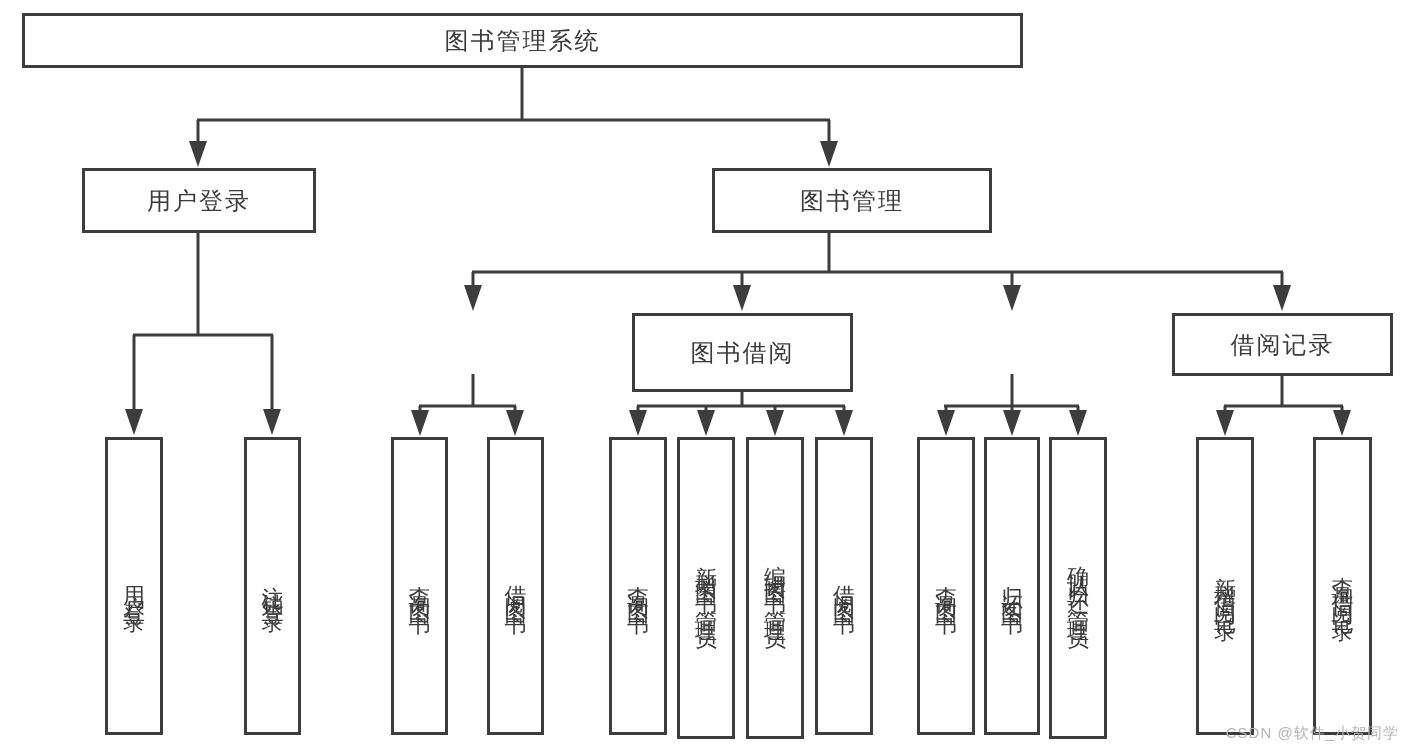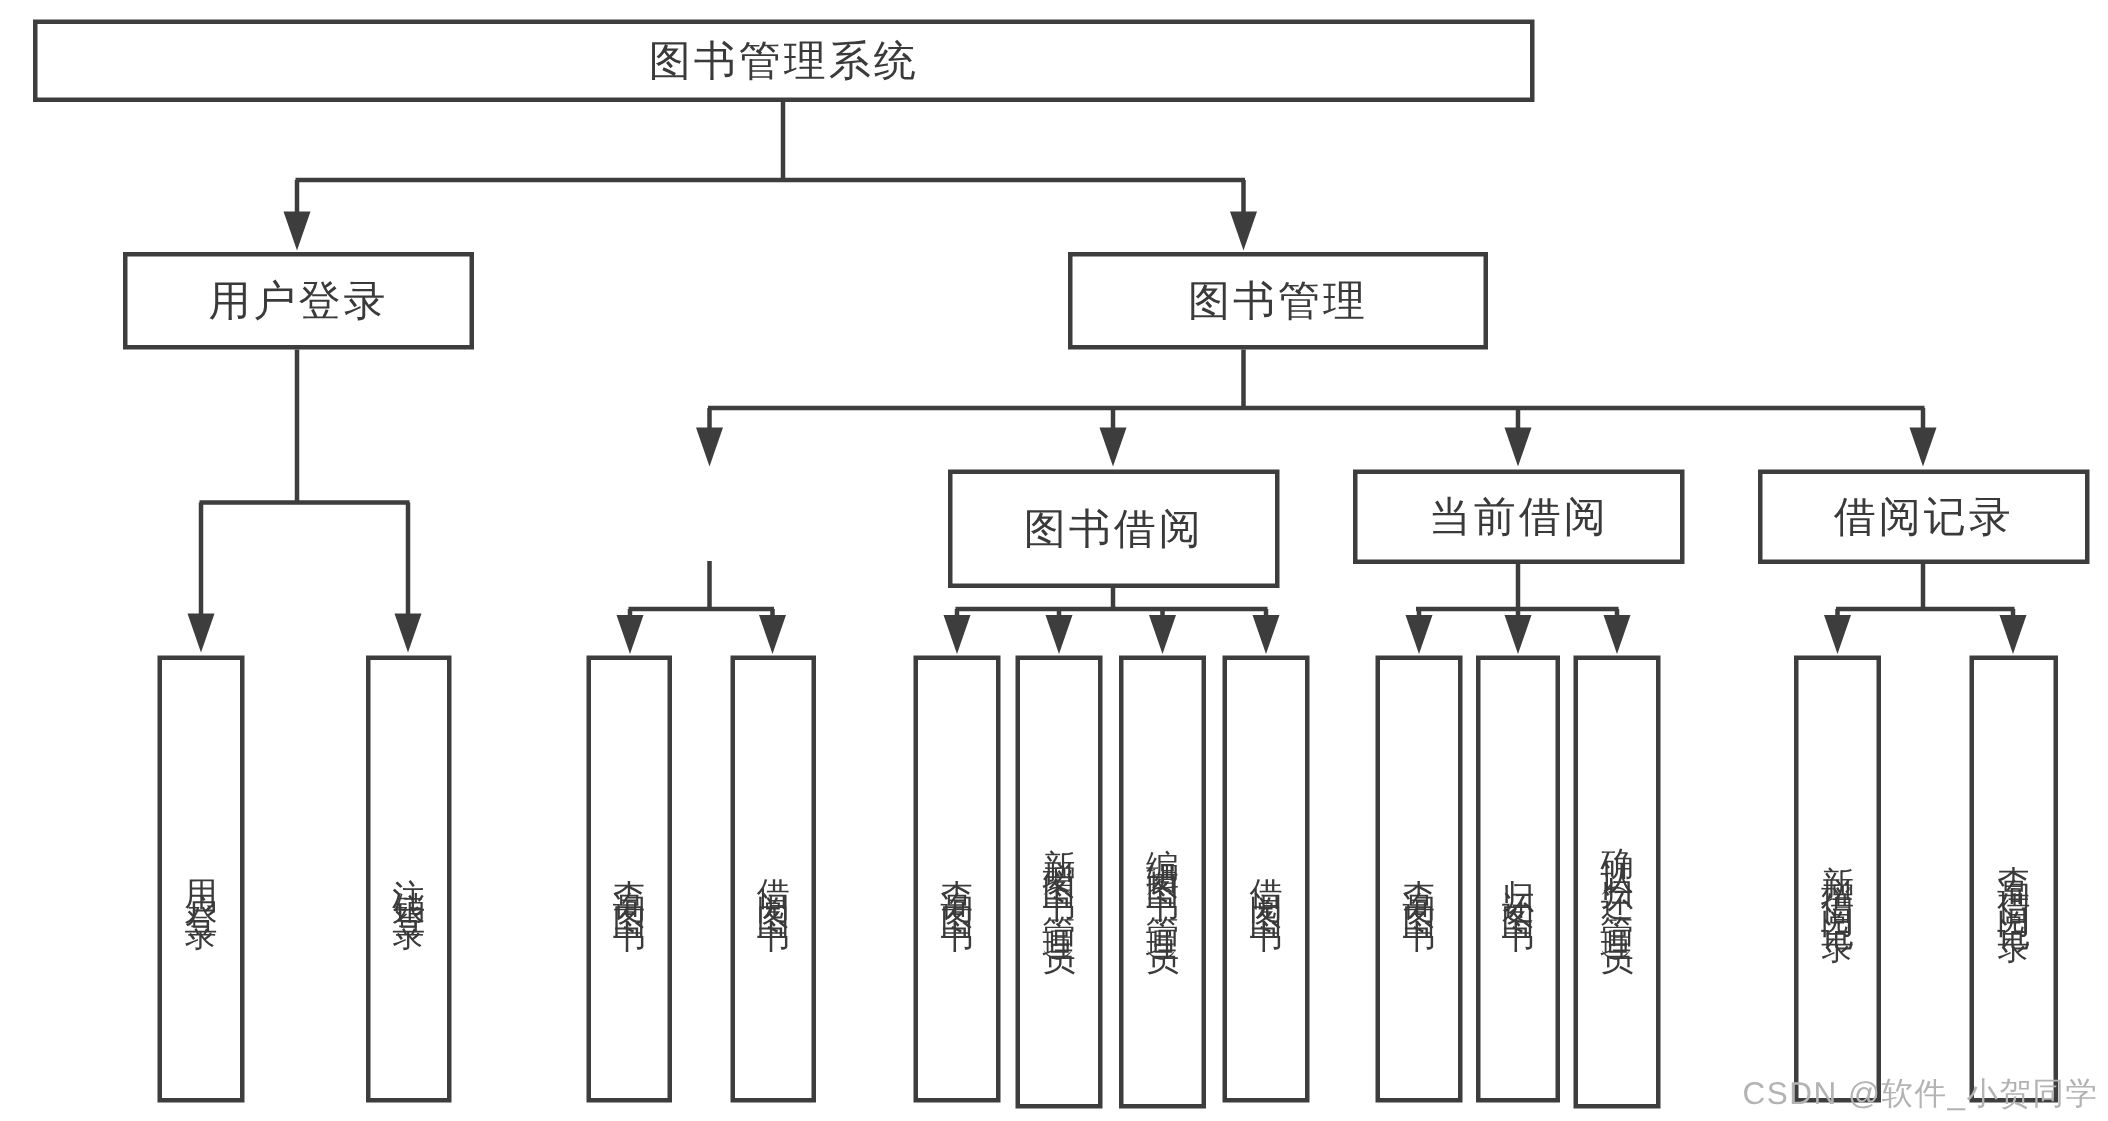--- a/index.html
+++ b/index.html
@@ -7,28 +7,28 @@
     position:relative;width:1405px;height:747px;background:var(--bg,#ffffff);
     font-family:"Liberation Sans","DejaVu Sans",sans-serif;overflow:hidden;
     color:var(--text,#3a3a3a);
   }
   .connectors{position:absolute;left:0;top:0;z-index:0;color:var(--line,#3d3d3d)}
   .box{
     position:absolute;box-sizing:border-box;background:#fff;
     border:3px solid var(--line,#3d3d3d);
     display:flex;align-items:center;justify-content:center;z-index:1;
   }
-  .hlabel{font-size:28px;letter-spacing:2px;white-space:nowrap}
+  .hlabel{font-size:24px;letter-spacing:2px;white-space:nowrap}
   .vlabel{
     writing-mode:vertical-rl;text-orientation:mixed;
     font-size:22px;line-height:1;letter-spacing:9px;white-space:nowrap;
   }
   .watermark{
     position:absolute;right:6px;bottom:4px;z-index:2;
-    font-size:21px;letter-spacing:1px;color:var(--wm,#b3b3b3);white-space:nowrap;
+    font-size:15px;letter-spacing:1px;color:var(--wm,#b3b3b3);white-space:nowrap;
   }
 </style>
 </head>
 <body>
 
 <div class="stage" style="--line: #3d3d3d; --text: #3a3a3a; --bg: #ffffff; --wm: #b3b3b3;">
 
   <svg class="connectors" width="1405" height="747" viewBox="0 0 1405 747" stroke="currentColor" fill="none" stroke-width="3">
 
     <line x1="522" y1="66" x2="522" y2="120"></line>
@@ -98,23 +98,20 @@
   <div class="box" style="left:82px;top:168px;width:234px;height:65px">
     <span class="hlabel">用户登录</span>
   </div>
   <div class="box" style="left:712px;top:168px;width:280px;height:65px">
     <span class="hlabel">图书管理</span>
   </div>
 
   <div class="box" style="left:632px;top:313px;width:221px;height:79px">
     <span class="hlabel">图书借阅</span>
   </div>
-  <div class="box" style="left:902px;top:313px;width:221px;height:63px">
-    <span class="hlabel">当前借阅</span>
-  </div>
   <div class="box" style="left:1172px;top:313px;width:221px;height:63px">
     <span class="hlabel">借阅记录</span>
   </div>
 
   <div class="box" style="left:105px;top:437px;width:58px;height:298px">
     <span class="vlabel">用户登录</span>
   </div>
   <div class="box" style="left:244px;top:437px;width:57px;height:298px">
     <span class="vlabel">注销登录</span>
   </div>

